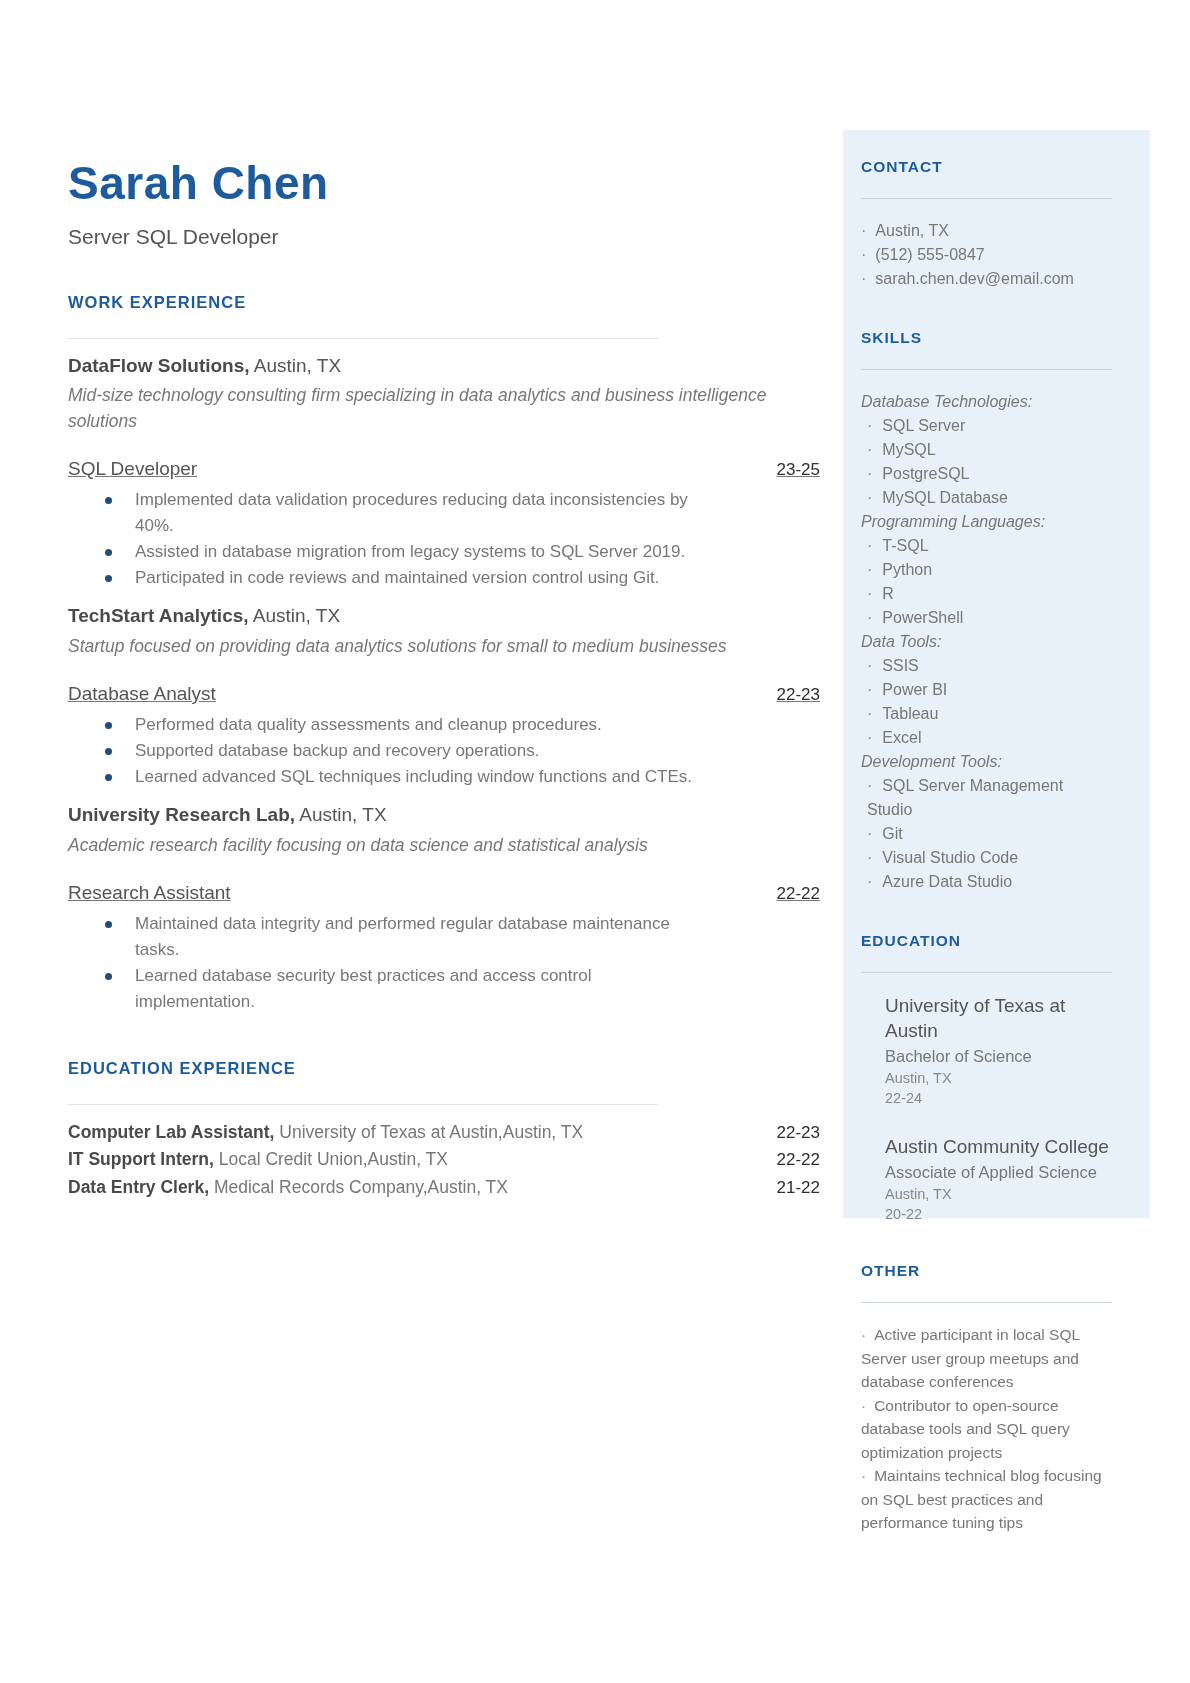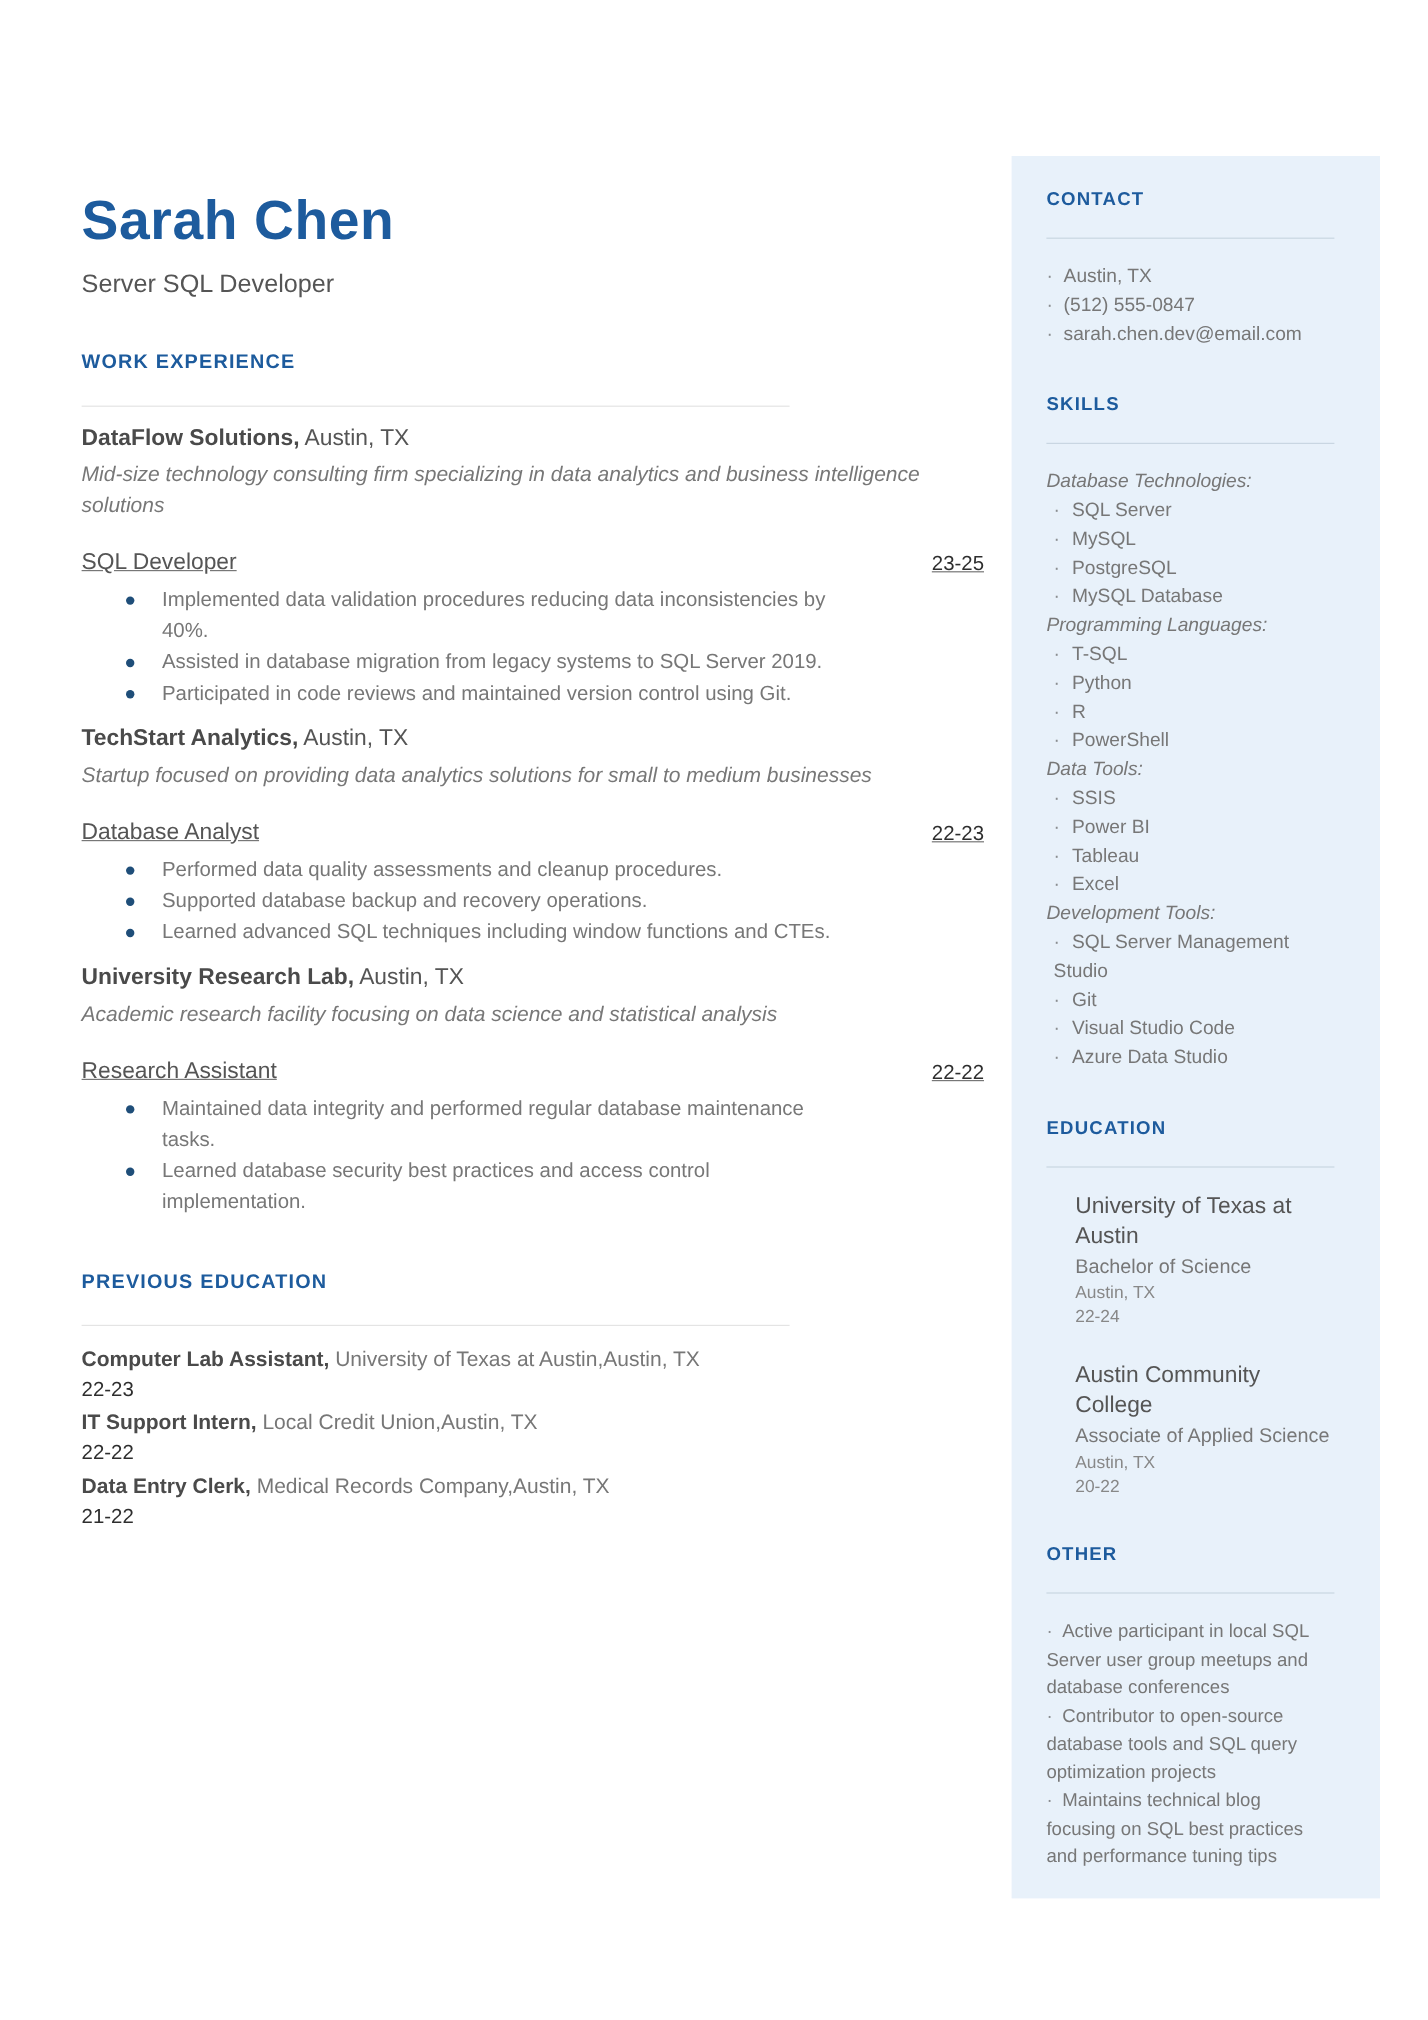--- a/index.html
+++ b/index.html
@@ -45,30 +45,30 @@
     position: relative; padding-left: 67px;
     font-size: 17px; line-height: 26px; color: #777;
   }
   ul.bullets li::before {
     content: ""; position: absolute; left: 37px; top: 10px;
     width: 7px; height: 7px; border-radius: 50%; background: #1f4e79;
   }
 
   .prev-row {
     display: flex; justify-content: space-between; align-items: baseline;
-    font-size: 17.5px; line-height: 26.5px; flex-direction: column;
+    font-size: 17.5px; line-height: 26.5px;
   }
   .prev-role { font-weight: 700; color: #4a4a4a; }
   .prev-org { color: #777; }
   .prev-dates { font-size: 17px; color: #2e2e2e; font-weight: 500; }
 
   
   .sidebar {
-    position: absolute; left: 843px; top: 130px; width: 307px; height: 1452px;
-    background: #e8f1fa; padding: 28px 38px 30px 29px;
+    position: absolute; left: 843px; top: 130px; width: 307px; height: 1088px;
+    background: #e8f1fa; padding: 28px 38px 30px 18px;
   }
   .sb-heading {
     font-size: 15.5px; font-weight: 700; color: #1d5b9d; letter-spacing: 1px;
   }
   .sb-section { margin-top: 38px; }
   .sb-section:first-child { margin-top: 0; }
   .sb-rule { border: 0; border-top: 1px solid #c9d6e2; margin: 22px 0 20px 0; }
 
   .contact-item { font-size: 16px; line-height: 24px; color: #777; }
   .contact-item::before { content: "·"; color: #8a8d90; margin-right: 9px; }
@@ -137,21 +137,21 @@
       <div class="role-row">
         <span class="role-title">Research Assistant</span>
         <span class="role-dates">22-22</span>
       </div>
       <ul class="bullets">
         <li>Maintained data integrity and performed regular database maintenance tasks.</li>
         <li>Learned database security best practices and access control implementation.</li>
       </ul>
     </div>
 
-    <div class="section-heading">PREVIOUS EDUCATION</div>
+    <div class="section-heading">EDUCATION EXPERIENCE</div>
     <hr class="rule">
 
     <div class="prev-list">
       <div class="prev-row">
         <div class="prev-text"><span class="prev-role">Computer Lab Assistant,</span><span class="prev-org"> University of Texas at Austin,Austin, TX</span></div>
         <span class="prev-dates">22-23</span>
       </div>
       <div class="prev-row">
         <div class="prev-text"><span class="prev-role">IT Support Intern,</span><span class="prev-org"> Local Credit Union,Austin, TX</span></div>
         <span class="prev-dates">22-22</span>

